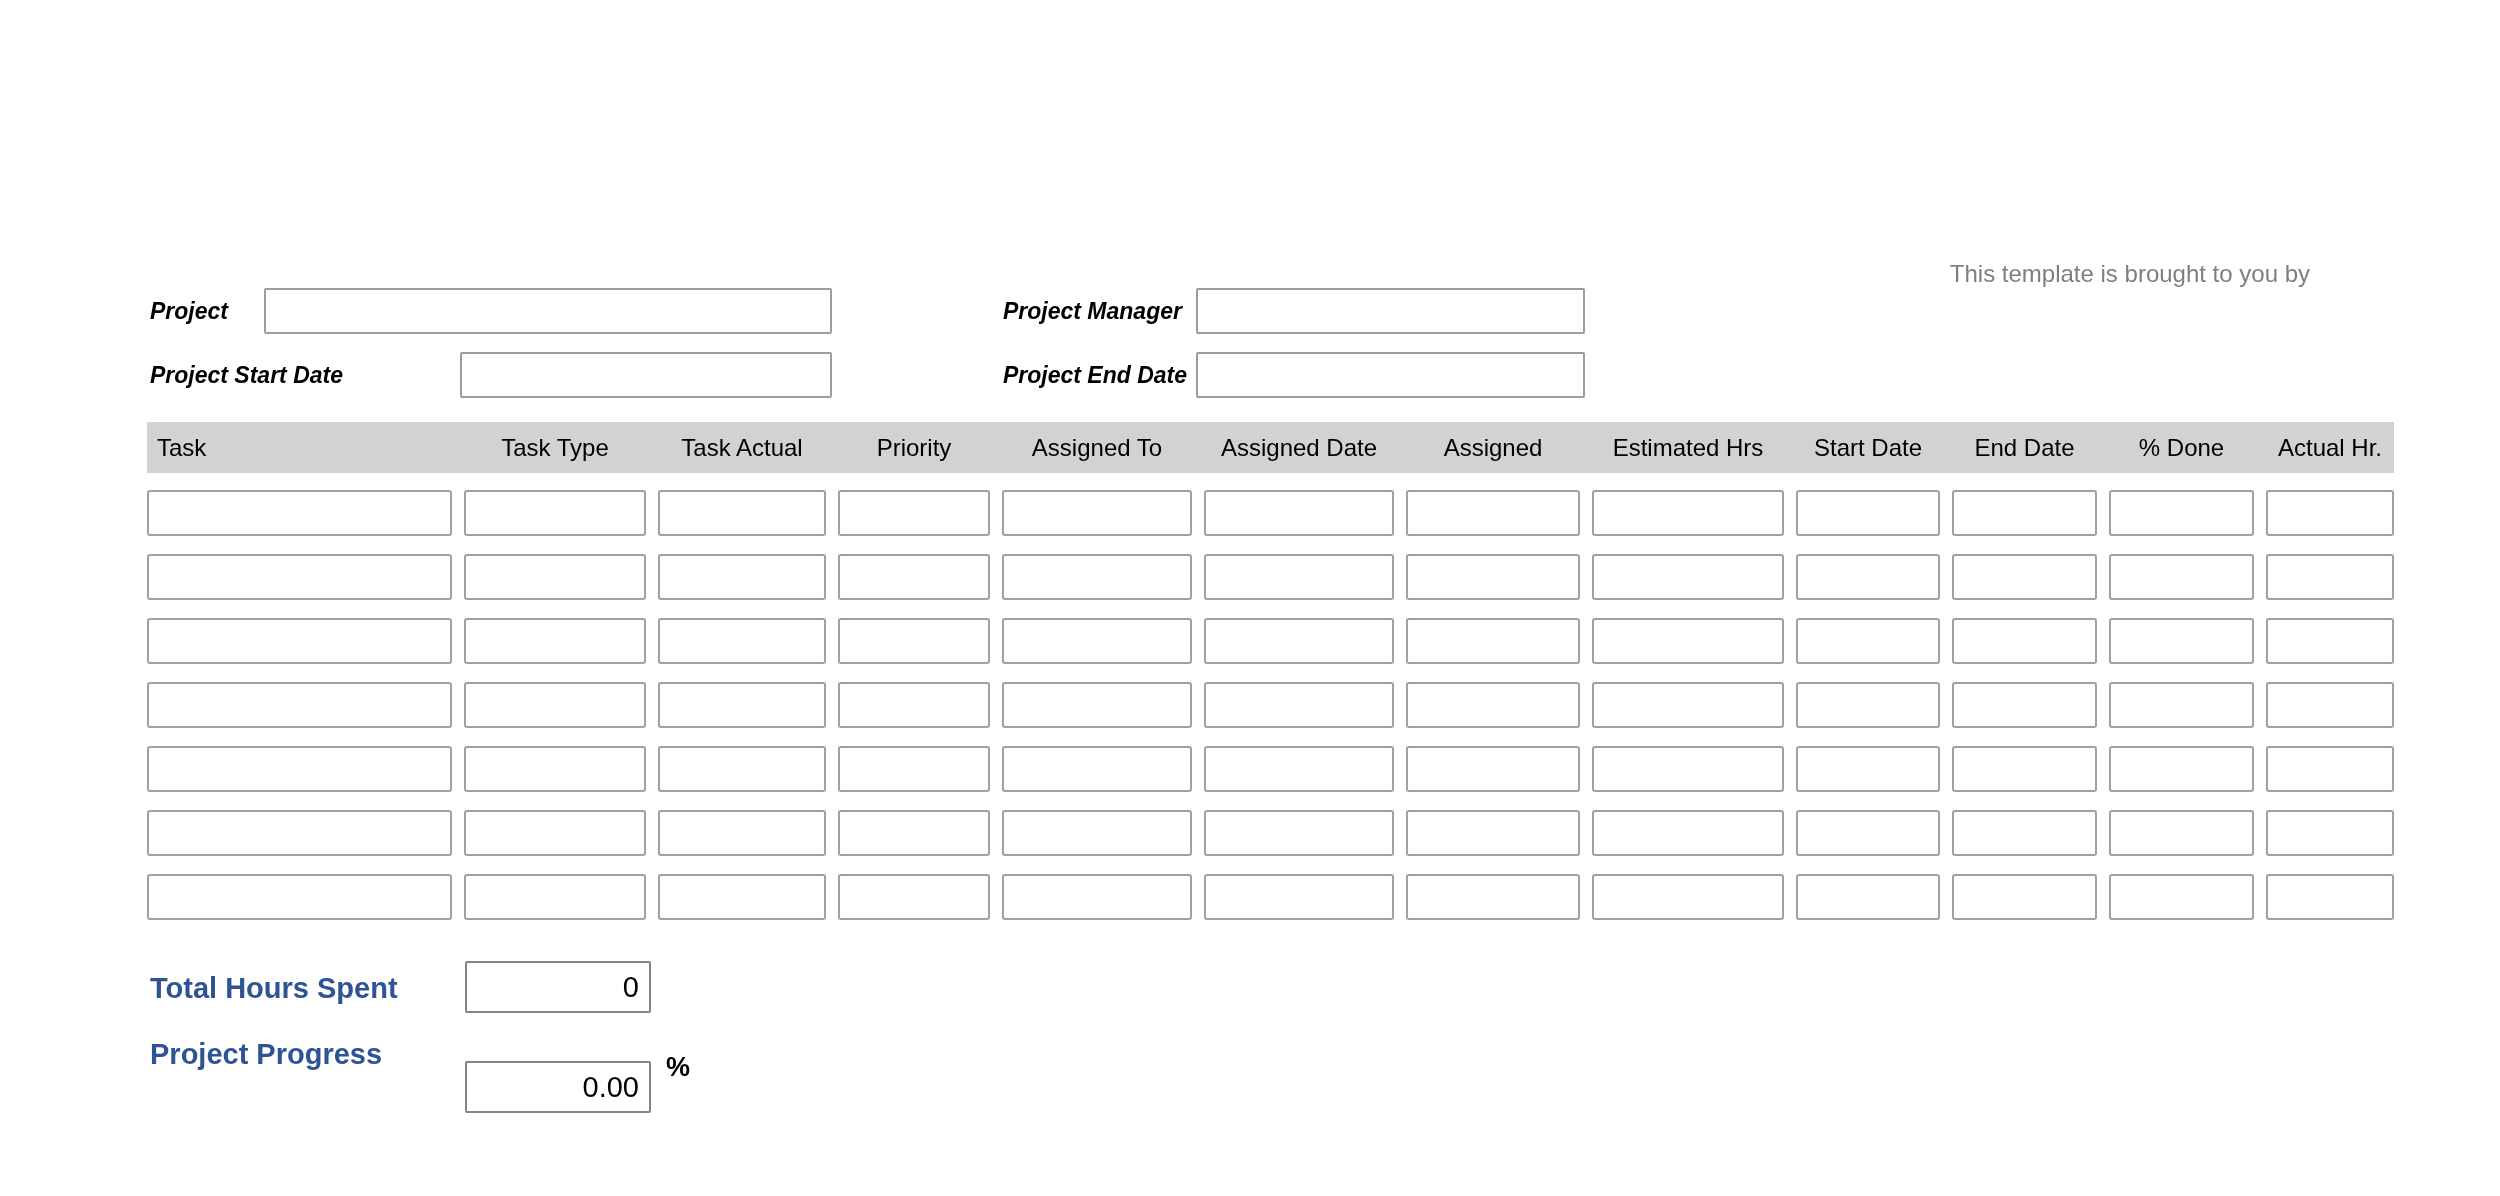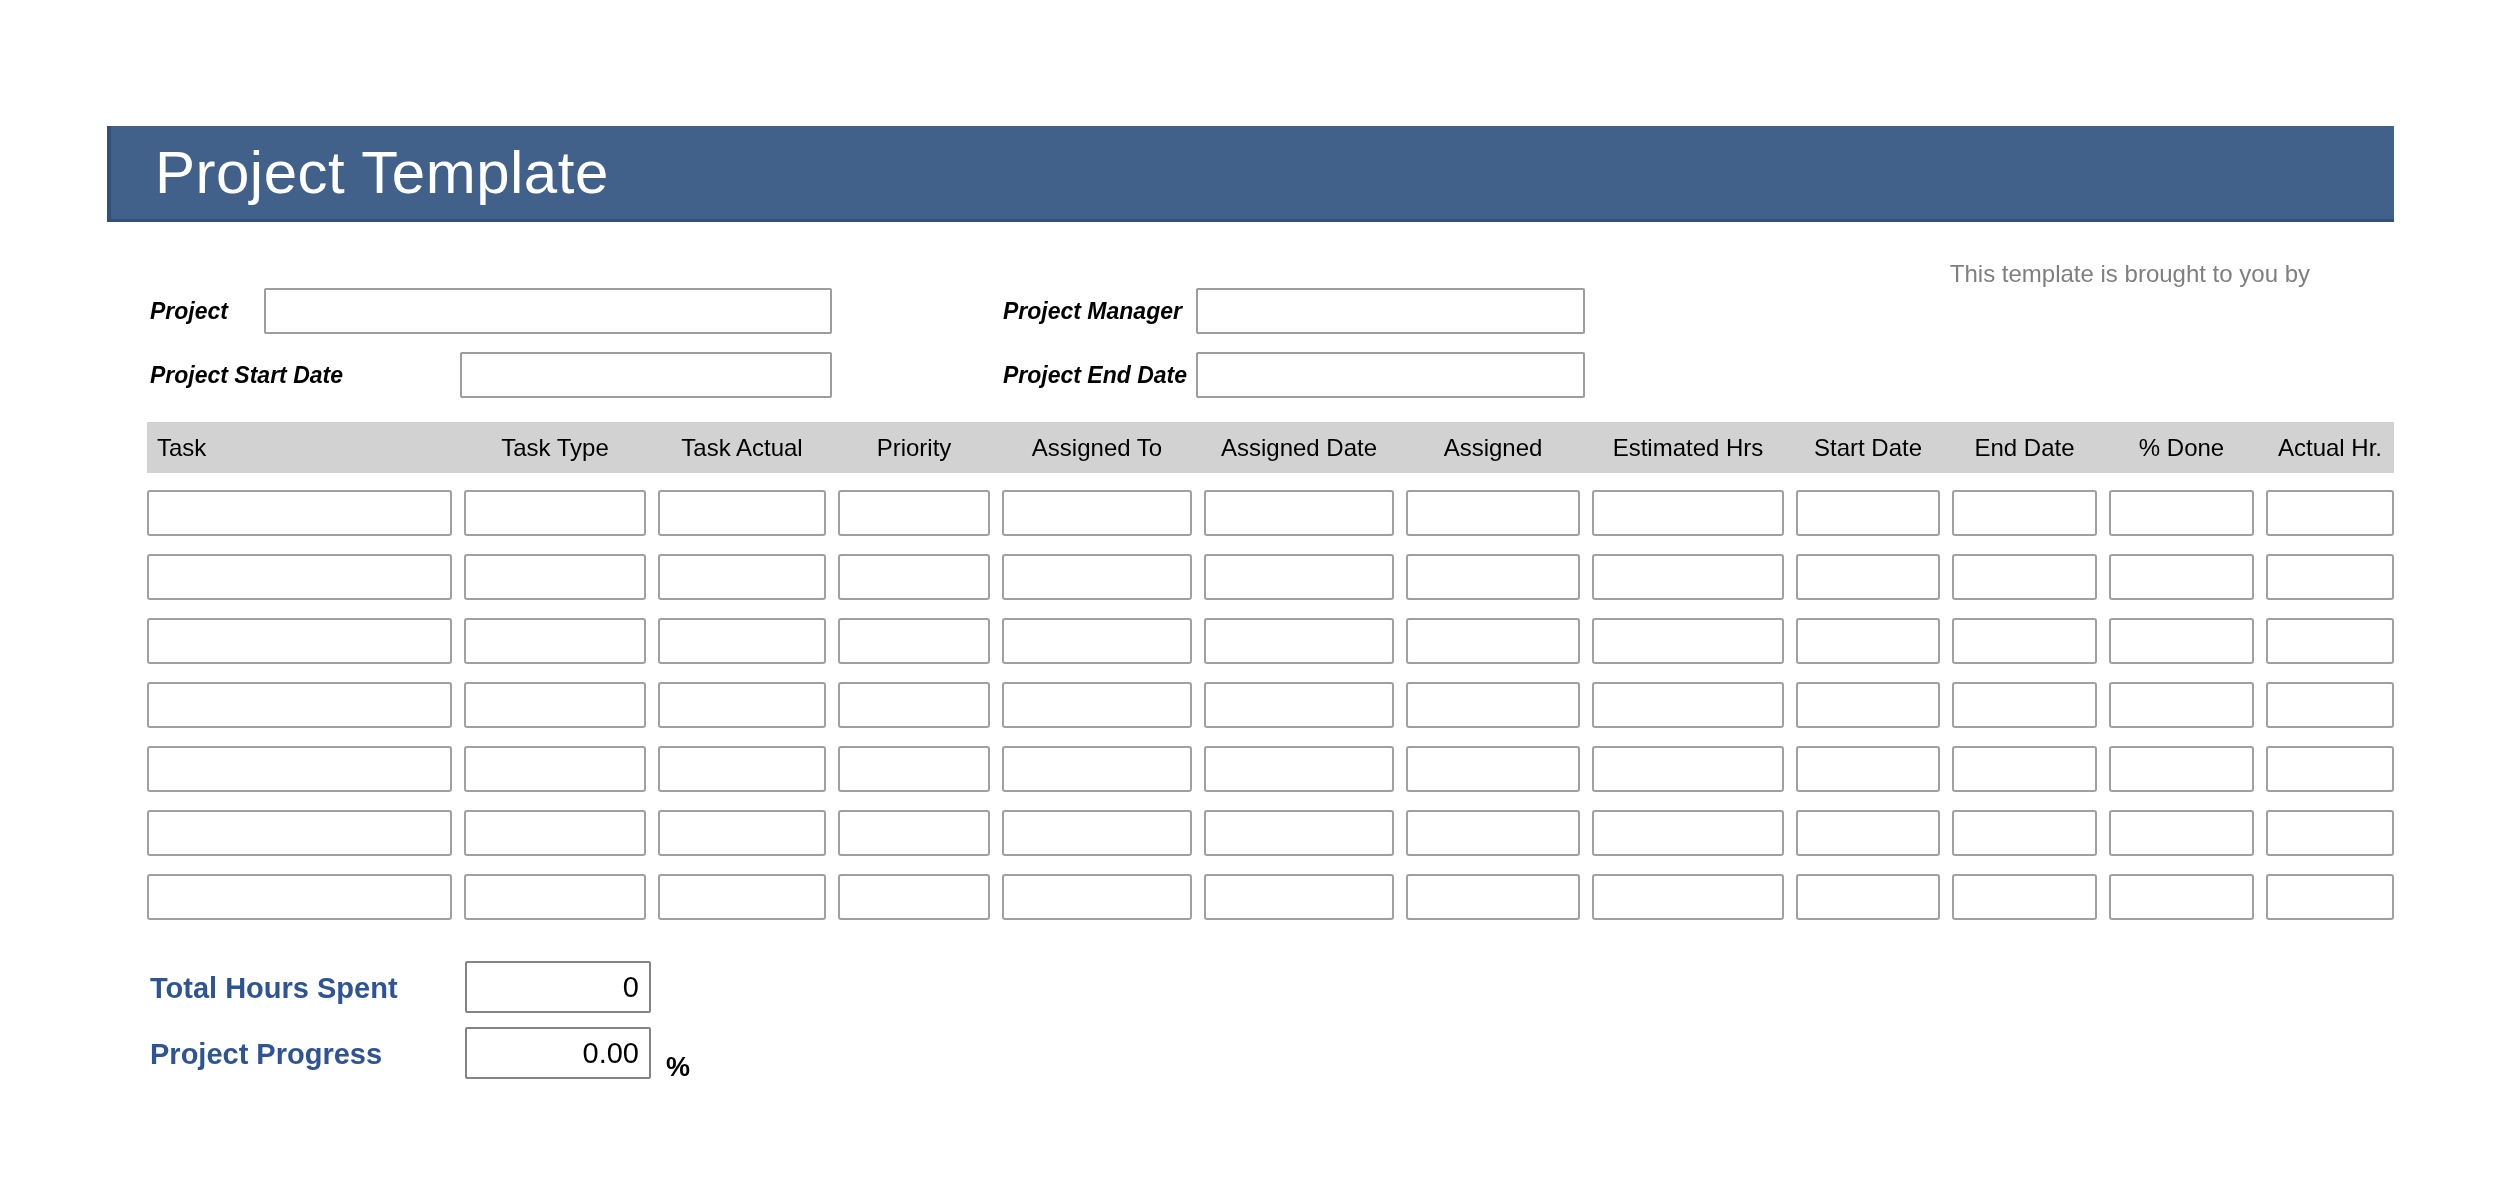--- a/index.html
+++ b/index.html
@@ -63,33 +63,30 @@
   }
   #total-hours-label{left:150px;top:972px;}
   #progress-label{left:150px;top:1038px;}
   .sum-box{
     position:absolute;left:465px;width:186px;height:52px;background:#fff;
     border:2px solid #848484;border-radius:2px;box-sizing:border-box;
     display:flex;align-items:center;justify-content:flex-end;
     padding-right:10px;font-size:29px;color:#000;
   }
   #total-hours-box{top:961px;}
-  #progress-box{top:1027px;}
+  #progress-box{top:1061px;}
   .pct{
     position:absolute;left:666px;top:1052px;font-size:27px;font-weight:bold;color:#000;
   }
 </style>
 </head>
 <body>
 
 <div class="page">
 
-  <header class="titlebar">
-    <h1>Project Template</h1>
-  </header>
 
   <div class="tagline">This template is brought to you by</div>
 
   <span class="flabel" id="project-label">Project</span>
   <input class="fbox" id="project-input" type="text" value="" style="">
 
   <span class="flabel" id="manager-label">Project Manager</span>
   <input class="fbox" id="manager-input" type="text" value="" style="">
 
   <span class="flabel" id="start-label">Project Start Date</span>

